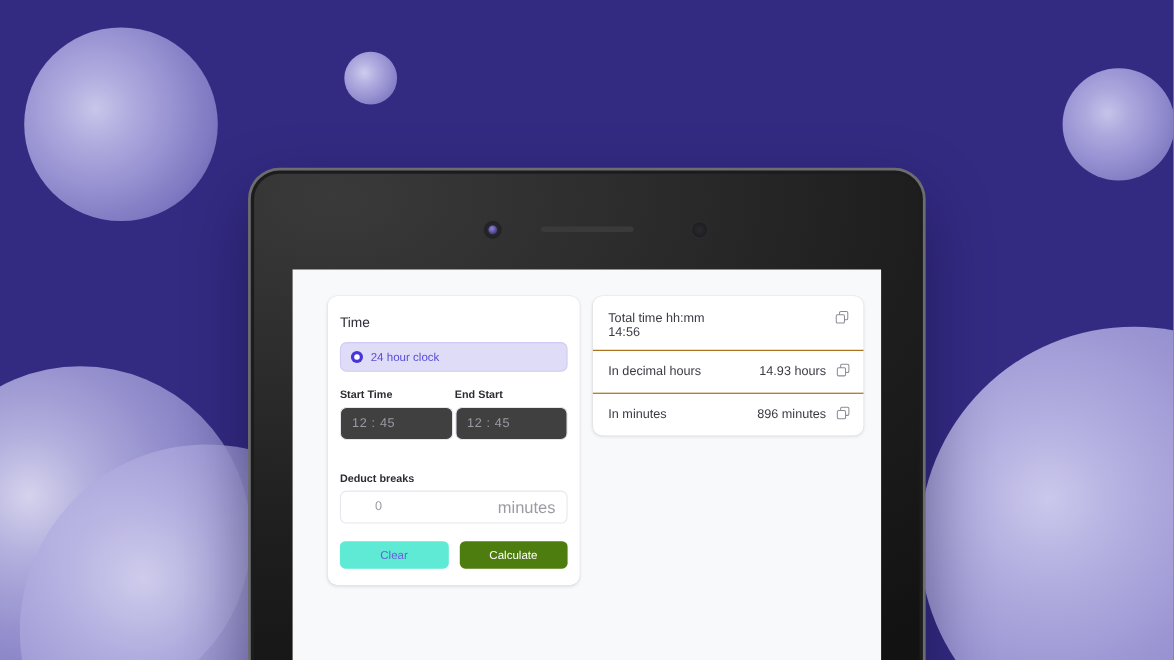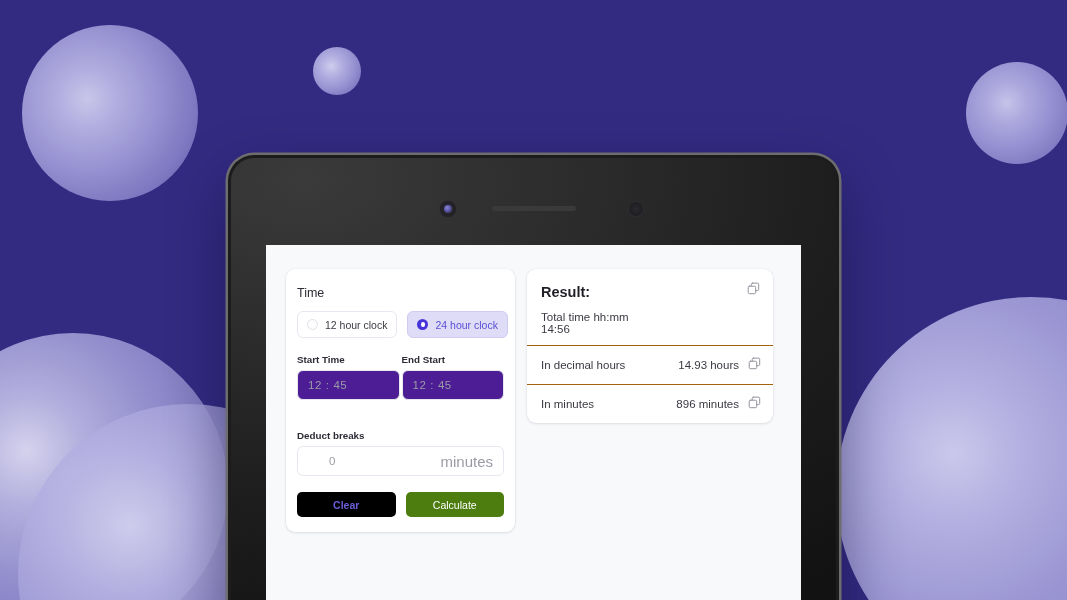--- a/index.html
+++ b/index.html
@@ -127,21 +127,21 @@
     left: 35px;
     top: 87px;
     width: 535px;
     height: 473px;
     background: #f8f9fb;
     overflow: hidden;
   }
 
   .app {
     position: absolute;
-    left: 0; top: 0;
+    left: 12px; top: 0;
     width: 535px;
     padding: 24px 20px;
     display: flex;
     gap: 12px;
     align-items: flex-start;
   }
 
   
   .card {
     background: #ffffff;
@@ -225,21 +225,21 @@
   .time-cols {
     display: flex;
     gap: 2px;
     margin-bottom: 30px;
   }
   .time-col { flex: 1; }
   .input-box {
     height: 30px;
     border: 1px solid #e6e8ef;
     border-radius: 6px;
-    background: #4c1d95;
+    background: #404040;
     display: flex;
     align-items: center;
     padding: 0 10px;
   }
   .time-value {
     font-size: 11.5px;
     color: #9b9ba6;
     letter-spacing: 0.6px;
   }
 
@@ -271,21 +271,21 @@
     height: 25px;
     border-radius: 5px;
     border: none;
     font-size: 10.5px;
     font-family: "Liberation Sans", sans-serif;
     cursor: pointer;
     display: flex;
     align-items: center;
     justify-content: center;
   }
-  .btn-clear { background: #000000; color: #6a5fd9; font-weight: bold; }
+  .btn-clear { background: #5eead4; color: #6a5fd9; }
   .btn-calc { background: #4d7c0f; color: #ffffff; }
 
   
   .result-head {
     padding: 15px 14px 10px 14px;
     position: relative;
   }
   .result-title {
     font-size: 14.5px;
     font-weight: bold;
@@ -350,24 +350,20 @@
 
       <div class="screen">
         <div class="app">
 
           <div class="card card-time">
 
             <div class="section-title">Time</div>
 
             <div class="radio-row">
 
-              <div class="radio-pill">
-                <span class="radio-dot"></span>
-                <span class="radio-label">12 hour clock</span>
-              </div>
 
               <div class="radio-pill selected">
                 <span class="radio-dot"></span>
                 <span class="radio-label">24 hour clock</span>
               </div>
 
             </div>
 
             <div class="time-cols">
 
@@ -405,21 +401,20 @@
 
             <div class="result-head">
 
               <span class="copy-icon head-pos">
                 <svg viewBox="0 0 16 16" fill="none" stroke="#8b8b96" stroke-width="1.15" stroke-linejoin="round" stroke-linecap="round">
                   <rect x="5.2" y="1.4" width="9.2" height="9.2" rx="1.5"></rect>
                   <rect x="1.5" y="5.2" width="9.2" height="9.2" rx="1.5" fill="#ffffff"></rect>
                 </svg>
               </span>
 
-              <div class="result-title">Result:</div>
 
               <div class="result-line">
                 <span class="result-key">Total time hh:mm</span>
                 <span class="result-val">14:56</span>
               </div>
 
             </div>
 
             <div class="result-row">
               <span class="result-key">In decimal hours</span>

